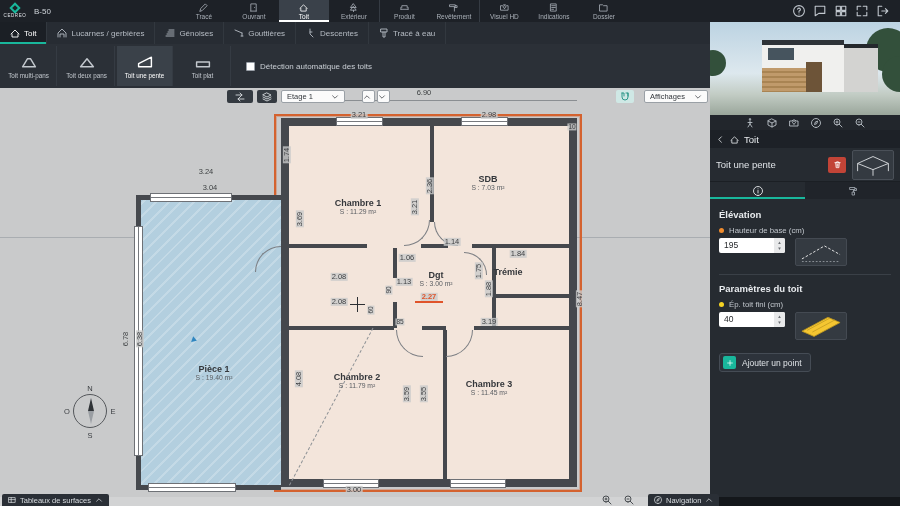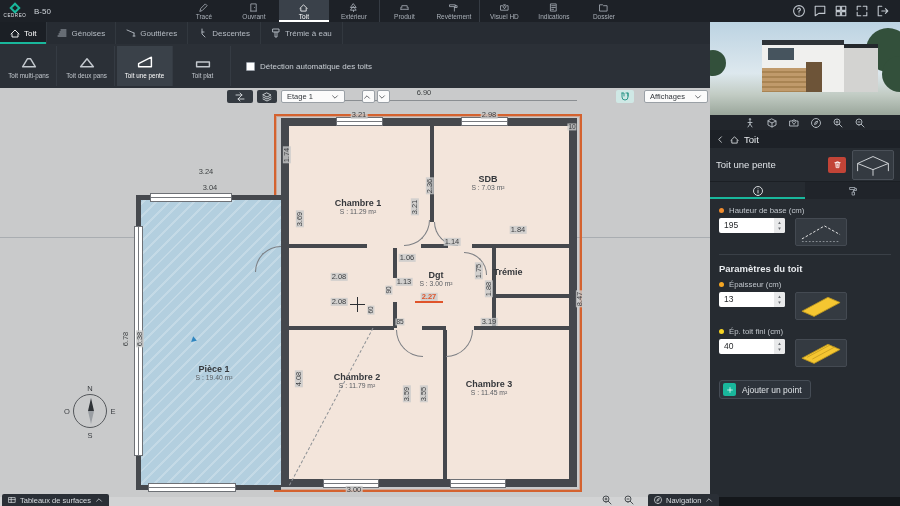--- a/index.html
+++ b/index.html
@@ -244,41 +244,47 @@
 
   <nav id="ribbon">
       <div class="rib-tab active">
         <svg class="ic" viewBox="0 0 10 10" fill="none" stroke="currentColor" stroke-width="0.9" stroke-linecap="round" stroke-linejoin="round">
           <path d="M1 6 5 2l4 4M2 6v3h6V6"></path>
         </svg>
         <span>Toit</span>
       </div>
       <div class="rib-tab">
         <svg class="ic" viewBox="0 0 10 10" fill="none" stroke="currentColor" stroke-width="0.9" stroke-linecap="round" stroke-linejoin="round">
+          <path d="M1 9V5l4-4 4 4v4M3 9V6h4v3"></path>
+        </svg>
+        <span>Lucarnes / gerbières</span>
+      </div>
+      <div class="rib-tab">
+        <svg class="ic" viewBox="0 0 10 10" fill="none" stroke="currentColor" stroke-width="0.9" stroke-linecap="round" stroke-linejoin="round">
           <path d="M1 8h8M2 6h7M3 4h6M4 2h5"></path>
         </svg>
         <span>Génoises</span>
       </div>
       <div class="rib-tab">
         <svg class="ic" viewBox="0 0 10 10" fill="none" stroke="currentColor" stroke-width="0.9" stroke-linecap="round" stroke-linejoin="round">
           <path d="M1 2l7 3M8 5v3M7 8h2"></path>
         </svg>
         <span>Gouttières</span>
       </div>
       <div class="rib-tab">
         <svg class="ic" viewBox="0 0 10 10" fill="none" stroke="currentColor" stroke-width="0.9" stroke-linecap="round" stroke-linejoin="round">
           <path d="M4 1v5l3 3M4 4h2"></path>
         </svg>
         <span>Descentes</span>
       </div>
       <div class="rib-tab">
         <svg class="ic" viewBox="0 0 10 10" fill="none" stroke="currentColor" stroke-width="0.9" stroke-linecap="round" stroke-linejoin="round">
           <path d="M2 1h6v3H2zM4 4v5h2V4"></path>
         </svg>
-        <span>Trémie à eau</span>
+        <span>Tracé à eau</span>
       </div>
     </nav>
 
   <section id="toolrow">
     <div id="tool-buttons" style="display:flex;height:44px;align-items:center">
         <div class="tool-btn">
           <svg class="ic" viewBox="0 0 10 10" fill="none" stroke="currentColor" stroke-width="0.9" stroke-linecap="round" stroke-linejoin="round">
             <path d="M1 8l3-5h2l3 5zM1 8h8"></path>
           </svg>
           <span>Toit multi-pans</span>
@@ -396,21 +402,21 @@
         <span class="dim" style="left: 359px; top: 27px;">3.21</span>
         <span class="dim" style="left: 489px; top: 27px;">2.98</span>
         <span class="dim s" style="left: 572px; top: 39px;">10</span>
         <span class="dim v" style="left: 287px; top: 67px;">1.74</span>
         <span class="dim" style="left: 206px; top: 84px;">3.24</span>
         <span class="dim" style="left: 210px; top: 100px;">3.04</span>
         <span class="dim v" style="left: 300px; top: 131px;">3.69</span>
         <span class="dim v" style="left: 430px; top: 98px;">2.36</span>
         <span class="dim v" style="left: 415px; top: 119px;">3.21</span>
         <span class="dim" style="left: 452px; top: 154px;">1.14</span>
-        <span class="dim" style="left: 518px; top: 142px;">1.84</span>
+        <span class="dim" style="left: 518px; top: 166px;">1.84</span>
         <span class="dim" style="left: 407px; top: 170px;">1.06</span>
         <span class="dim" style="left: 339px; top: 189px;">2.08</span>
         <span class="dim" style="left: 404px; top: 194px;">1.13</span>
         <span class="dim" style="left: 339px; top: 214px;">2.08</span>
         <span class="dim hl" style="left: 429px; top: 209px;">2.27</span>
         <span class="dim v s" style="left: 389px; top: 202px;">90</span>
         <span class="dim v s" style="left: 371px; top: 222px;">60</span>
         <span class="dim s" style="left: 400px; top: 234px;">85</span>
         <span class="dim v" style="left: 479px; top: 183px;">1.75</span>
         <span class="dim v" style="left: 489px; top: 201px;">1.88</span>
@@ -545,20 +551,21 @@
             <path d="M5 9.5A4.5 4.5 0 1 1 5 .5a4.5 4.5 0 0 1 0 9zM5 4.5V7M5 2.8h.01"></path>
           </svg>
         </div>
       <div class="p-tab">
           <svg class="ic" viewBox="0 0 10 10" fill="none" stroke="currentColor" stroke-width="0.9" stroke-linecap="round" stroke-linejoin="round">
             <path d="M2 1.5h5v2H2zM7 2.5h1.5v2H5.5M5.5 4.5V6M4.5 6h2v3h-2z"></path>
           </svg>
         </div>
     </div>
     <div class="p-body">
+      <h3>Élévation</h3>
       <div id="elev-fields">
           <div class="field">
             <div class="f-lab">
               <span class="bullet" style="background:#f08c2e"></span>
               <span>Hauteur de base (cm)</span>
             </div>
             <div class="f-ctl">
               <div class="stepper">
                 <span class="sv">195</span>
                 <span class="sa">▲<br>▼</span>
@@ -568,35 +575,20 @@
                   <path d="M4 26h44" stroke="#9aa0a6" stroke-dasharray="2 2" fill="none"></path>
                 </svg></div>
             </div>
           </div>
         </div>
       <hr class="p-div">
       <h3>Paramètres du toit</h3>
       <div id="param-fields">
           <div class="field">
             <div class="f-lab">
-              <span class="bullet" style="background:#f5a623"></span>
-              <span>Épaisseur (cm)</span>
-            </div>
-            <div class="f-ctl">
-              <div class="stepper">
-                <span class="sv">13</span>
-                <span class="sa">▲<br>▼</span>
-              </div>
-              <div class="f-thumb"><svg width="50" height="26" viewBox="0 0 52 30">
-                  <path d="M4 21 34 5l14 6-30 16z" fill="#f5c631" stroke="#b8941f"></path>
-                </svg></div>
-            </div>
-          </div>
-          <div class="field">
-            <div class="f-lab">
               <span class="bullet" style="background:#f5d323"></span>
               <span>Ép. toit fini (cm)</span>
             </div>
             <div class="f-ctl">
               <div class="stepper">
                 <span class="sv">40</span>
                 <span class="sa">▲<br>▼</span>
               </div>
               <div class="f-thumb"><svg width="50" height="26" viewBox="0 0 52 30">
                   <path d="M4 21 34 5l14 6-30 16z" fill="#f5c631" stroke="#b8941f"></path>

